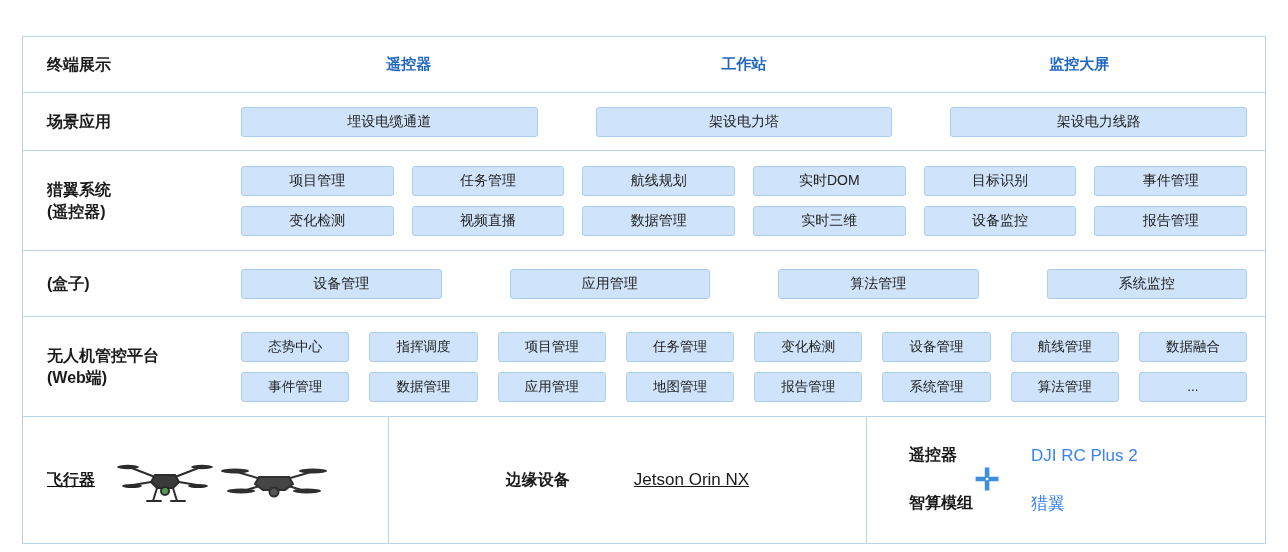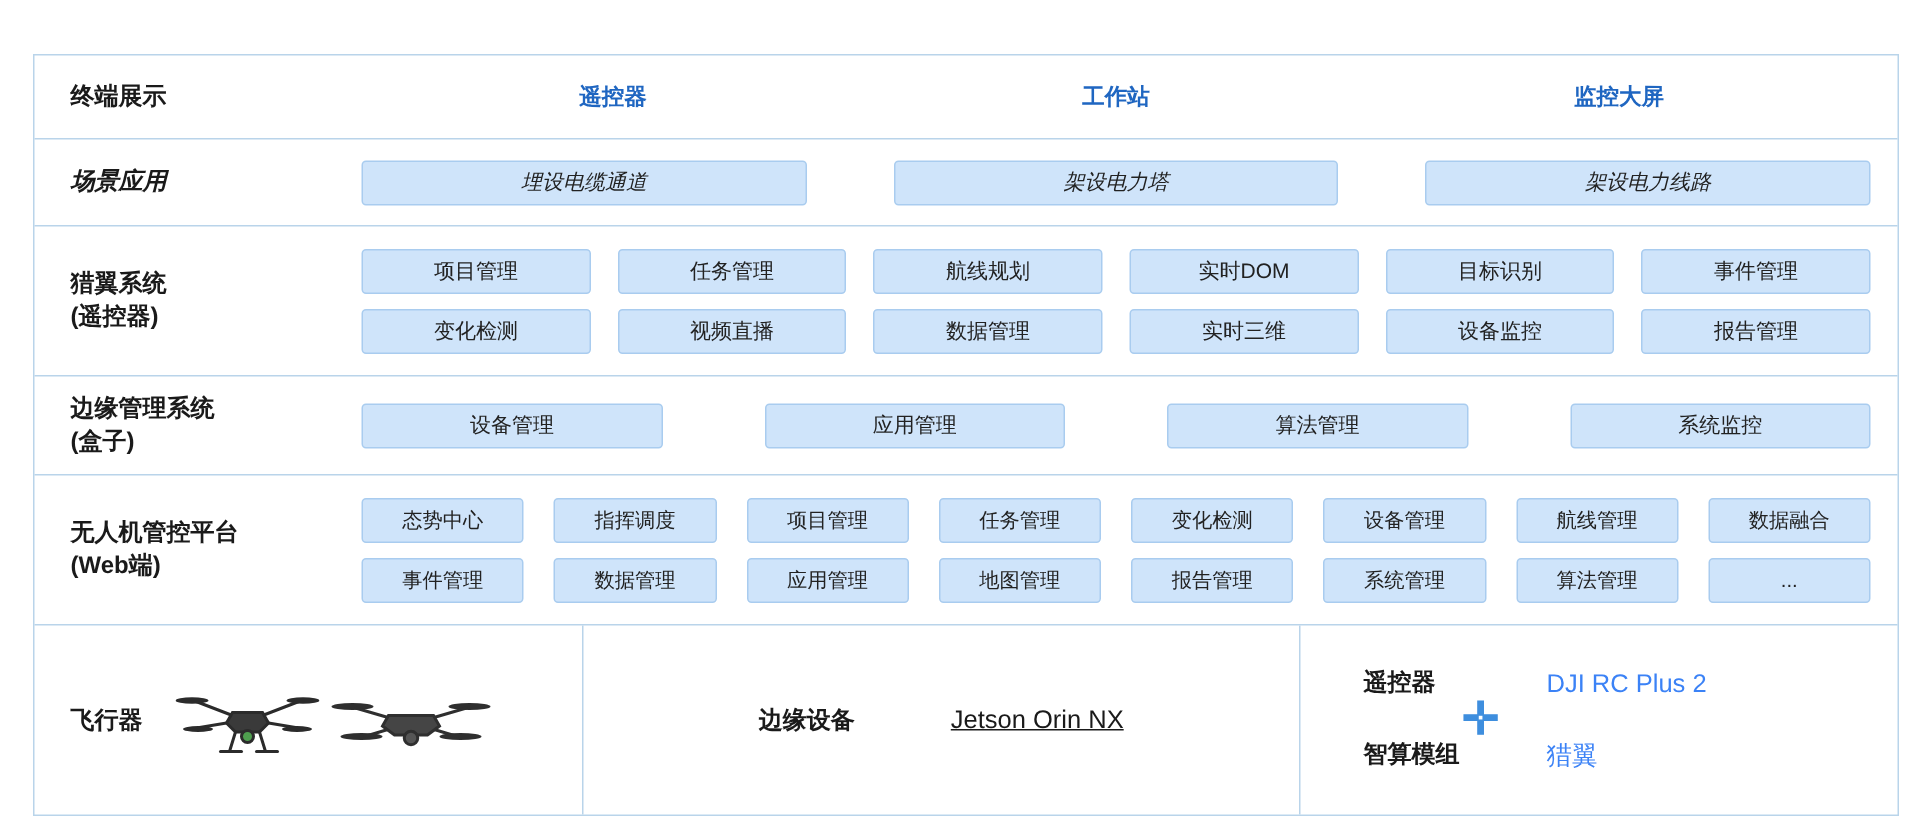--- a/index.html
+++ b/index.html
@@ -61,21 +61,21 @@
   }
   .terminal-item {
     flex: 1 1 0;
     text-align: center;
     font-size: 15px;
     font-weight: bold;
     color: #1f66c1;
   }
 
   
-  .row-scene { height: 58px; font-style: italic; }
+  .row-scene { height: 58px; }
   .scene-items {
     display: flex;
     align-items: center;
     gap: 58px;
   }
   .chip {
     background: #cfe4fa;
     border: 1px solid #a9ccef;
     border-radius: 3px;
     color: #222;
@@ -126,20 +126,21 @@
   .hw-cell {
     display: flex;
     align-items: center;
     box-sizing: border-box;
   }
   .hw-aircraft {
     flex: 0 0 366px;
     width: 366px;
     border-right: 1px solid #b9d4ea;
     padding-left: 24px;
+    text-decoration: underline;
   }
   .hw-label {
     font-size: 16px;
     font-weight: bold;
     color: #1a1a1a;
     white-space: nowrap;
   }
   .drones {
     display: flex;
     align-items: center;
@@ -235,21 +236,20 @@
         <div class="chip">数据管理</div>
         <div class="chip">实时三维</div>
         <div class="chip">设备监控</div>
         <div class="chip">报告管理</div>
       </div>
     </div>
   </div>
 
   <div class="row row-edge">
     <div class="row-label">
-      <span>边缘管理系统</span>
       <span>(盒子)</span>
     </div>
     <div class="row-body">
       <div class="edge-items">
         <div class="chip">设备管理</div>
         <div class="chip">应用管理</div>
         <div class="chip">算法管理</div>
         <div class="chip">系统监控</div>
       </div>
     </div>

